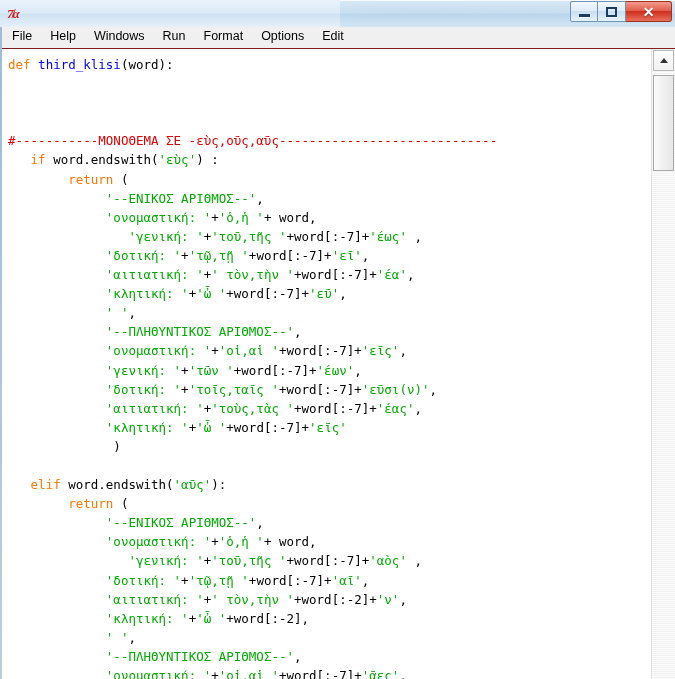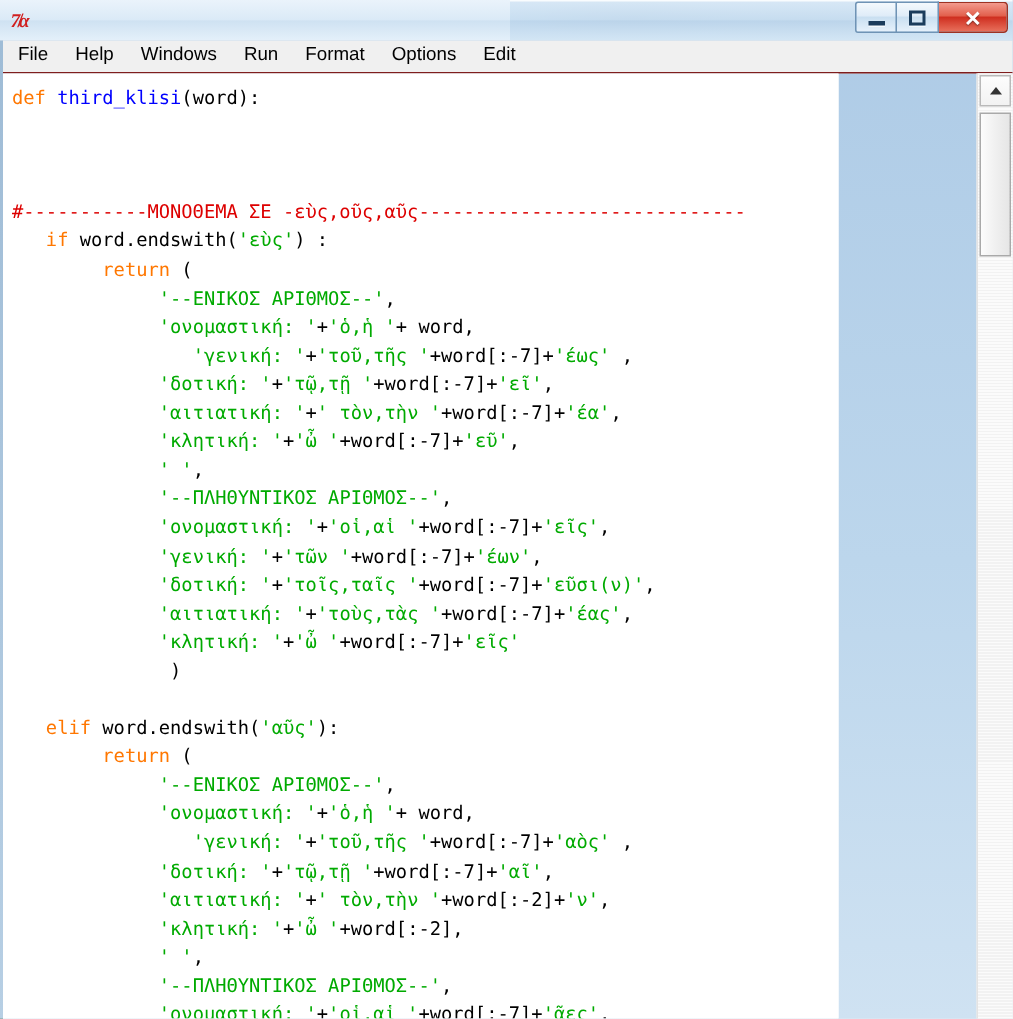--- a/index.html
+++ b/index.html
@@ -144,21 +144,21 @@
     padding: 2px 9px;
     cursor: default;
     white-space: nowrap;
   }
   .menu-item:first-child { margin-left: 3px; }
 
   
   #editor-area {
     position: absolute;
     left: 0; top: 49px;
-    width: 559px;
+    width: 675px;
     height: 630px;
     background: #ffffff;
     border-left: 2px solid #14532d;
     box-sizing: border-box;
     overflow: hidden;
   }
   #code-surface {
     position: absolute;
     left: 0; top: 0;
     width: 651px;

